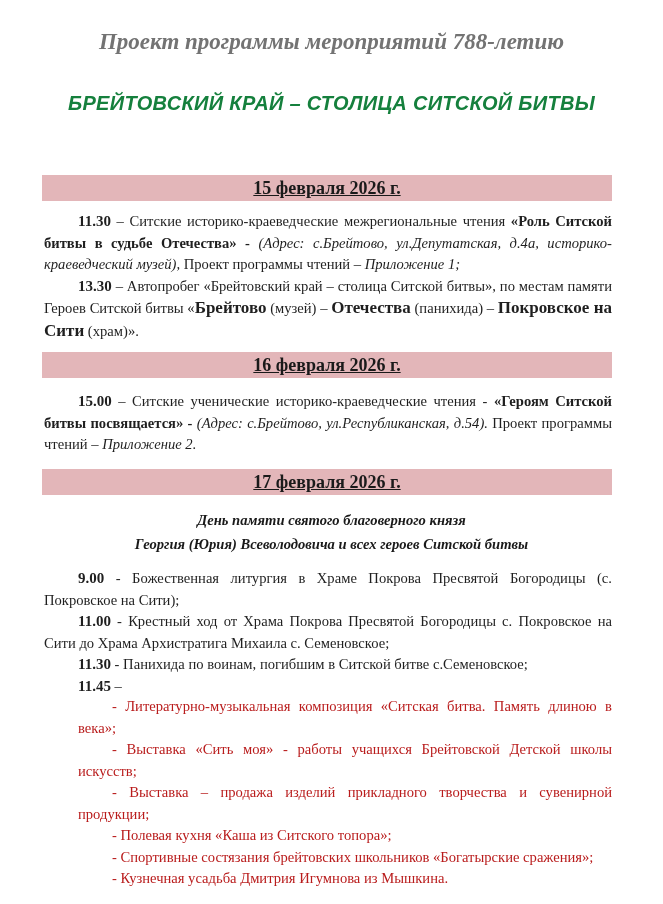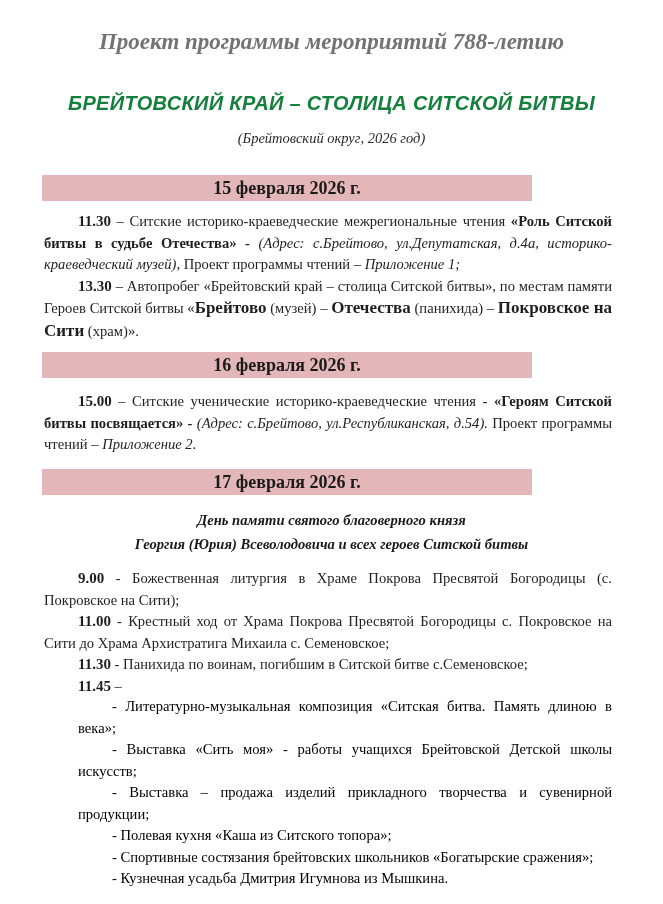--- a/index.html
+++ b/index.html
@@ -30,52 +30,52 @@
       position: absolute; left: 0; top: 92px; width: 663px; text-align: center;
       font-family: "Liberation Sans", "DejaVu Sans", sans-serif;
       font-style: italic; font-weight: bold; color: #15803d;
       font-size: 20px; letter-spacing: 0.3px;
     }
     .subtitle {
       position: absolute; left: 0; top: 130px; width: 663px; text-align: center;
       font-style: italic; font-size: 14.5px; color: #2b2b2b;
     }
     .date-banner {
-      position: absolute; left: 42px; width: 490px; height: 26px;
+      position: absolute; left: 42px; width: 570px; height: 26px;
       background: #e3b6b9;
       text-align: center; font-weight: bold; font-size: 18px; line-height: 26px;
       color: #1a1a1a;
+      text-decoration: underline;
     }
     .block {
       position: absolute; left: 44px; width: 568px;
       font-size: 14.6px; line-height: 21.5px; text-align: justify;
       color: #1f1f1f;
     }
     .block p { margin: 0; text-indent: 34px; }
     .time { font-weight: bold; font-size: 15px; }
     .b { font-weight: bold; }
     .bb { font-weight: bold; font-size: 17px; }
     .i { font-style: italic; }
     .memorial {
       position: absolute; left: 0; width: 663px; text-align: center;
       font-style: italic; font-weight: bold; font-size: 14.6px; line-height: 24px;
     }
-    .sub-list { position: absolute; left: 78px; width: 534px; font-size: 14.6px; line-height: 21.5px; text-align: justify; color: #000000; }
+    .sub-list { position: absolute; left: 78px; width: 534px; font-size: 14.6px; line-height: 21.5px; text-align: justify; color: #b91c1c; }
     .sub-list p { margin: 0; text-indent: 34px; }
   </style>
 </head>
 <body>
 
 <div class="page">
 
   <div class="clip-top"></div>
 
   <div class="title l1">Проект программы мероприятий 788-летию</div>
   <div class="headline">БРЕЙТОВСКИЙ КРАЙ – СТОЛИЦА СИТСКОЙ БИТВЫ</div>
-  <div class="subtitle">(Брейтовский округ, 2026 год)</div>
 
   <div class="date-banner" style="top:175px;">15 февраля 2026 г.</div>
 
   <div class="block" style="top:211px;">
     <p>
       <span class="time">11.30</span><span> – </span><span>Ситские историко-краеведческие межрегиональные  чтения </span><span class="b">«Роль Ситской битвы в судьбе Отечества»</span><span class="b"> - </span><span class="i">(Адрес: с.Брейтово, ул.Депутатская, д.4а, историко-краеведческий музей),</span><span> Проект программы чтений – </span><span class="i">Приложение 1;</span>
     </p>
     <p>
       <span class="time">13.30</span><span> – </span><span>Автопробег «Брейтовский край – столица Ситской битвы»,  по местам памяти Героев Ситской битвы «</span><span class="bb">Брейтово</span><span> (музей) – </span><span class="bb">Отечества</span><span> (панихида) – </span><span class="bb">Покровское на Сити</span><span> (храм)».</span>
     </p>

